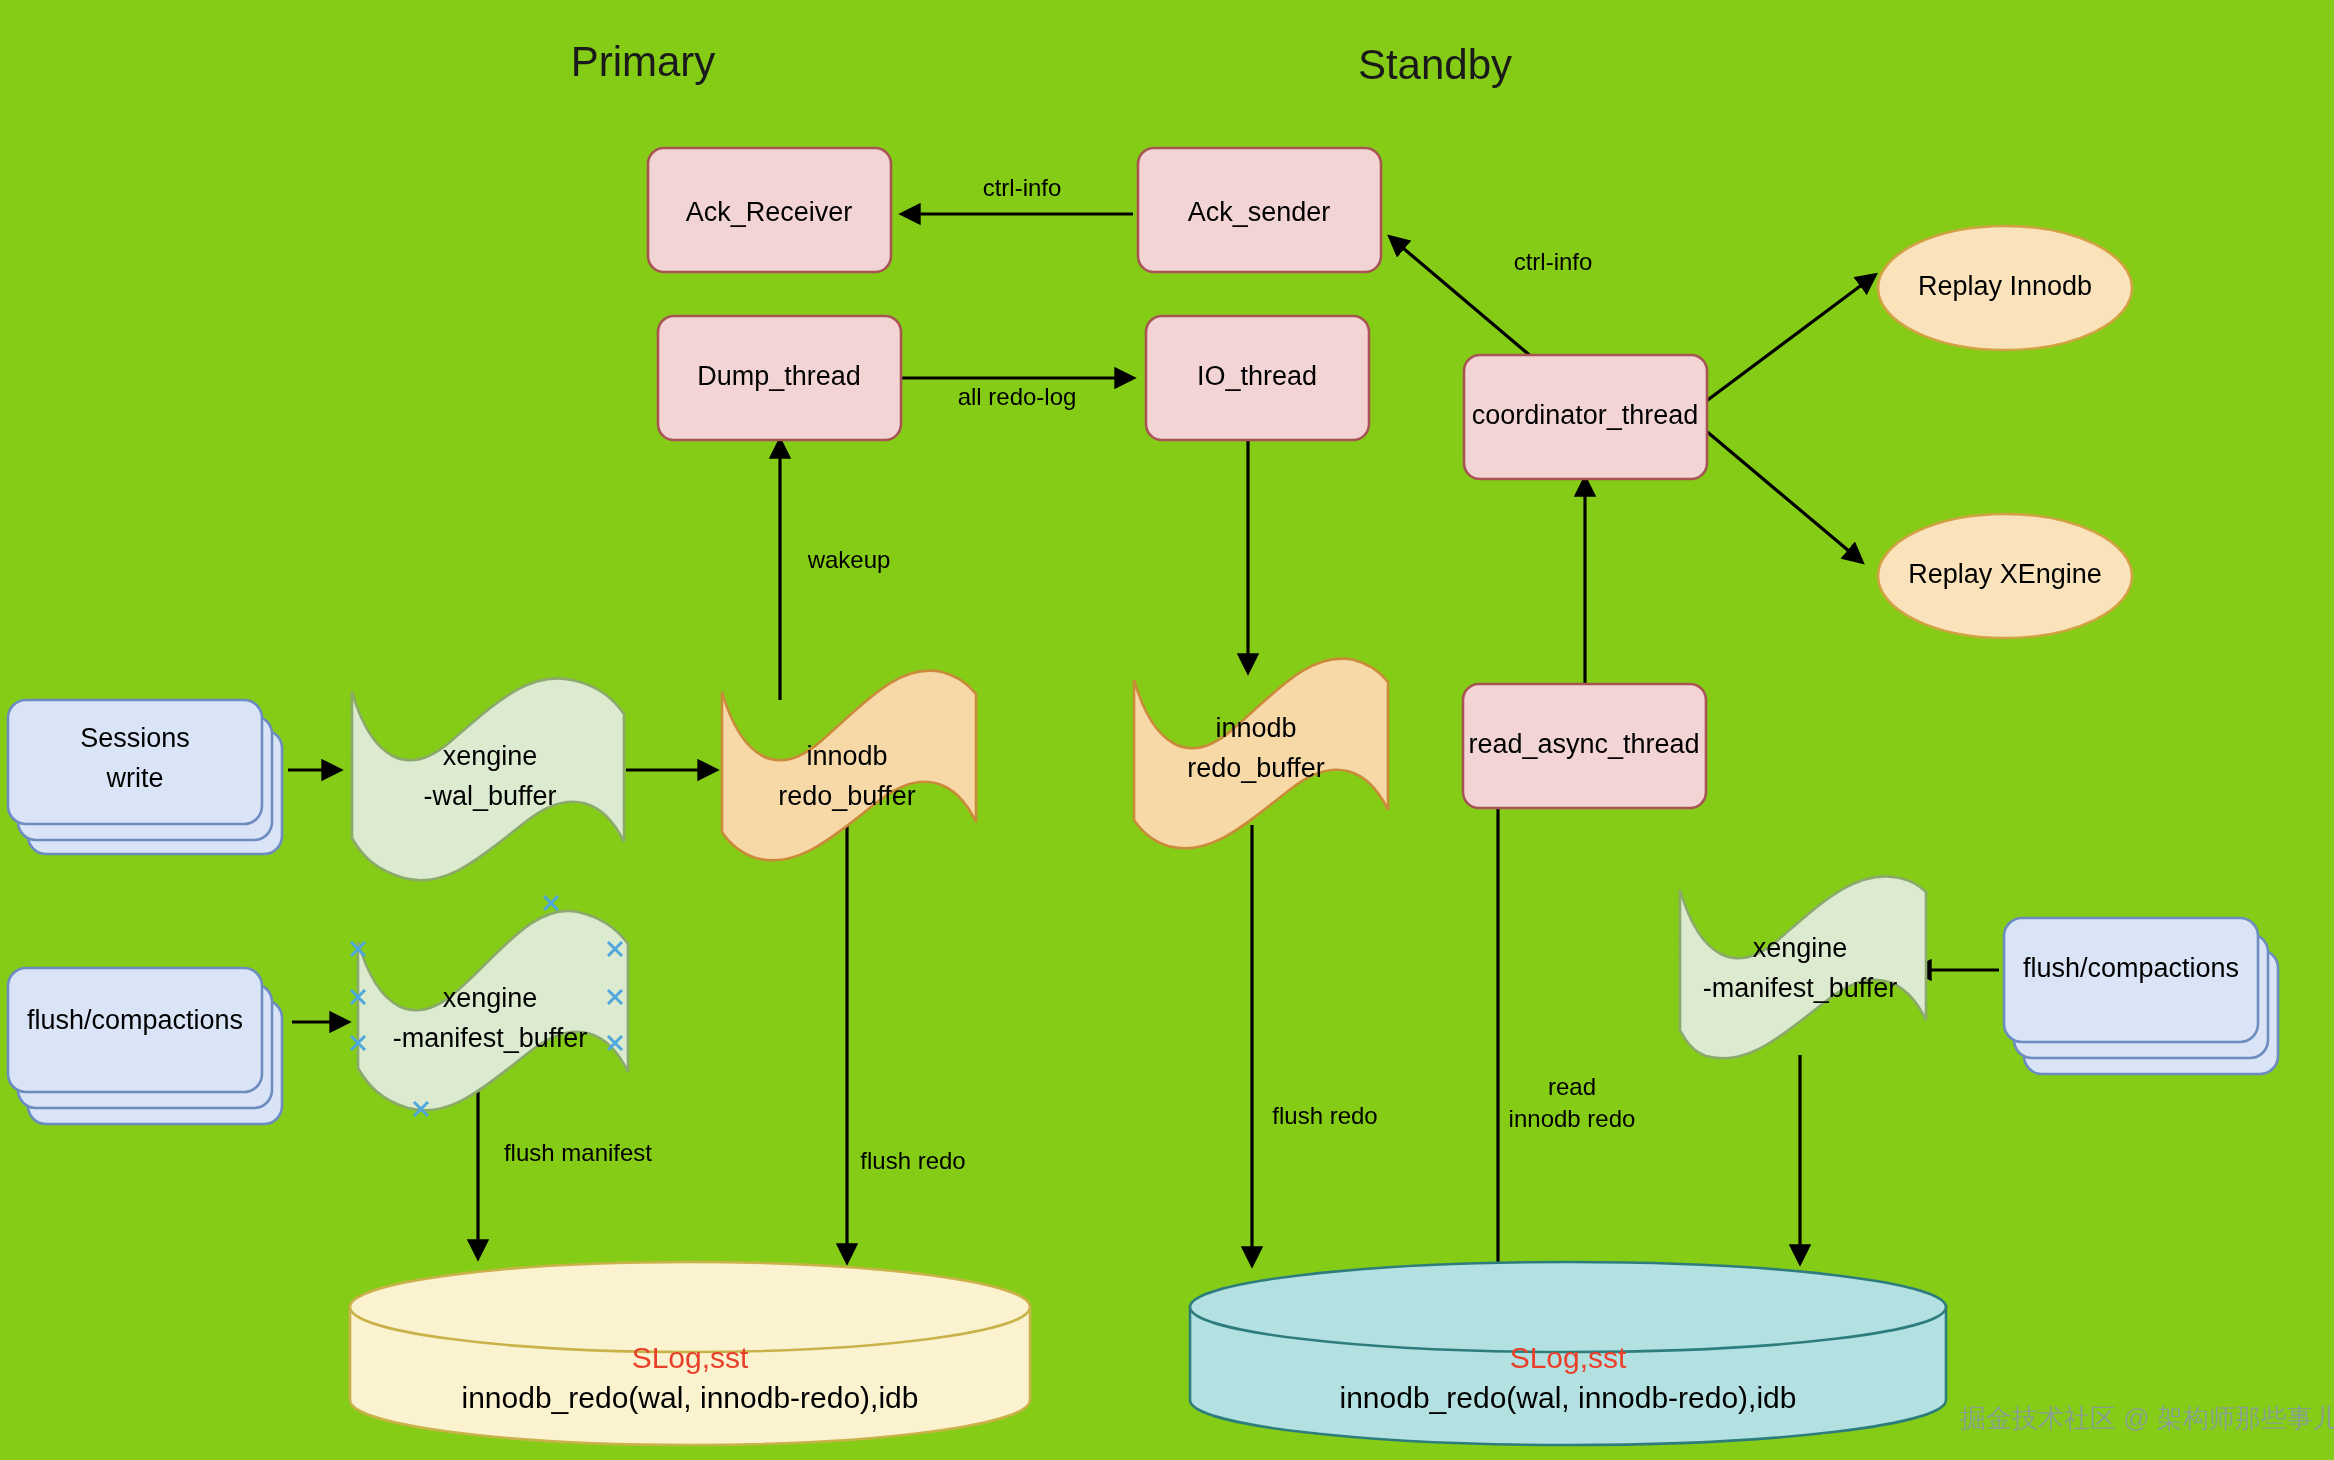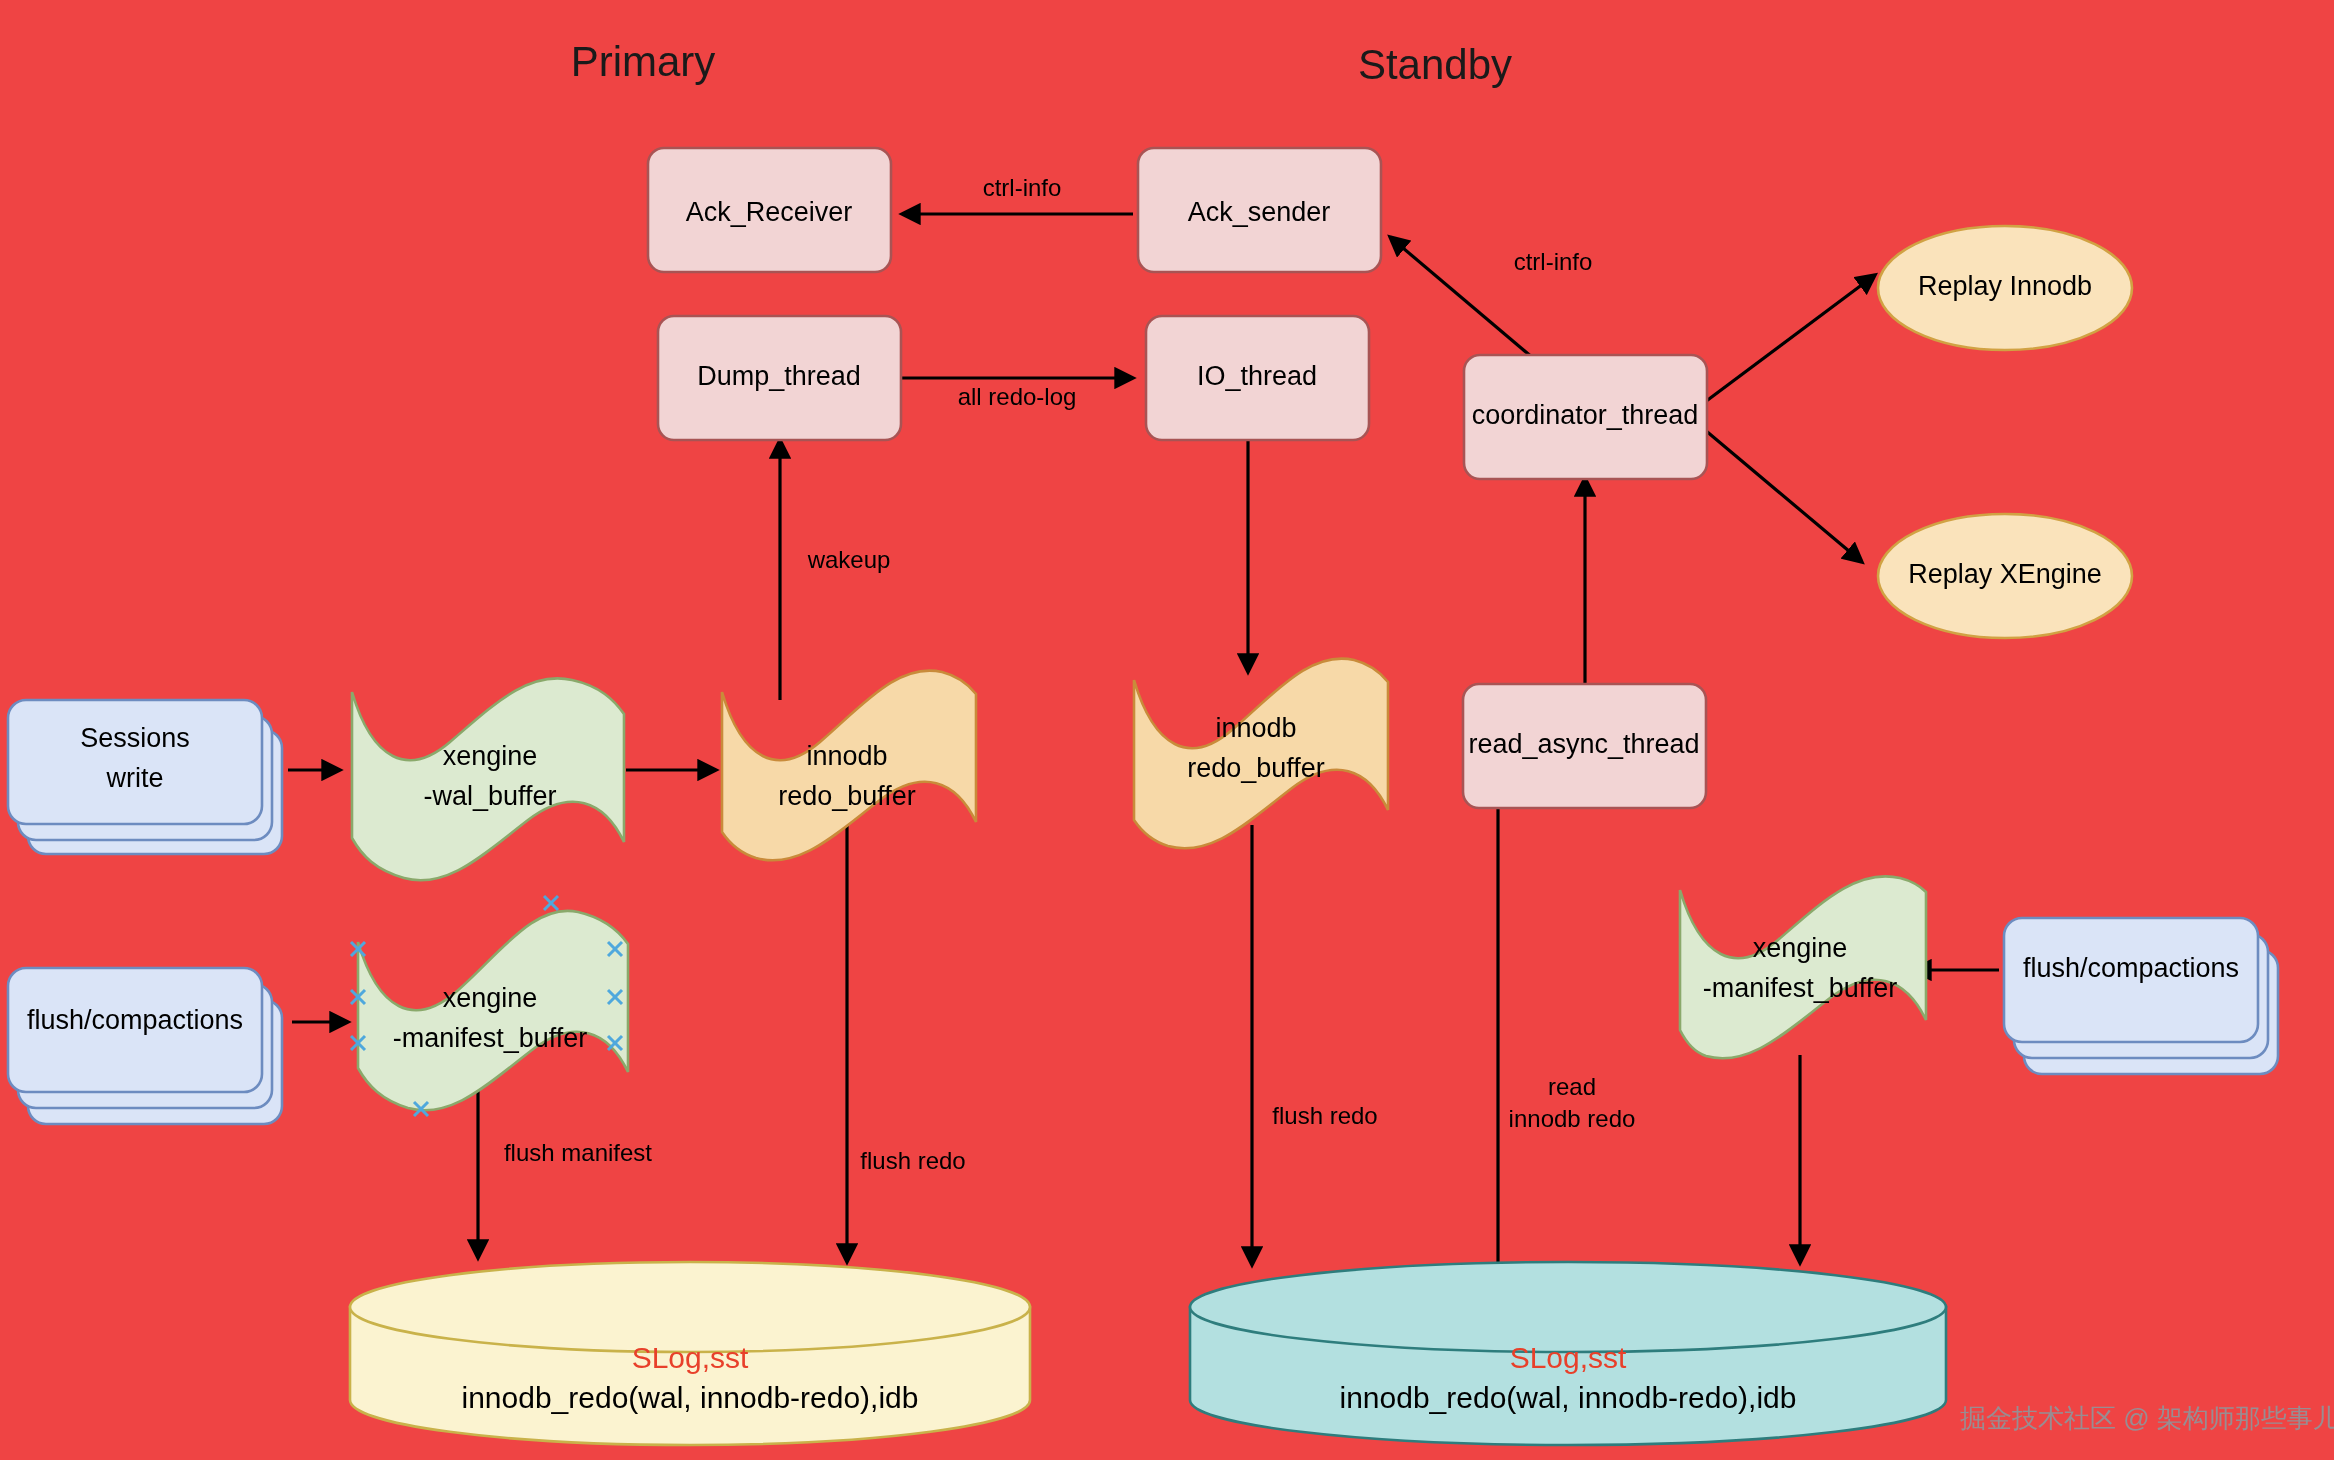--- a/index.html
+++ b/index.html
@@ -4,21 +4,21 @@
 <style>
   html, body {
     margin: 0;
     padding: 0;
     background: #ffffff;
   }
   #canvas-wrap {
     position: relative;
     width: 2334px;
     height: 1460px;
-    background: #ef4444;
+    background: #84cc16;
     overflow: hidden;
     font-family: "Liberation Sans", sans-serif;
   }
   svg#diagram {
     position: absolute;
     left: 0;
     top: 0;
     width: 2334px;
     height: 1460px;
     display: block;

